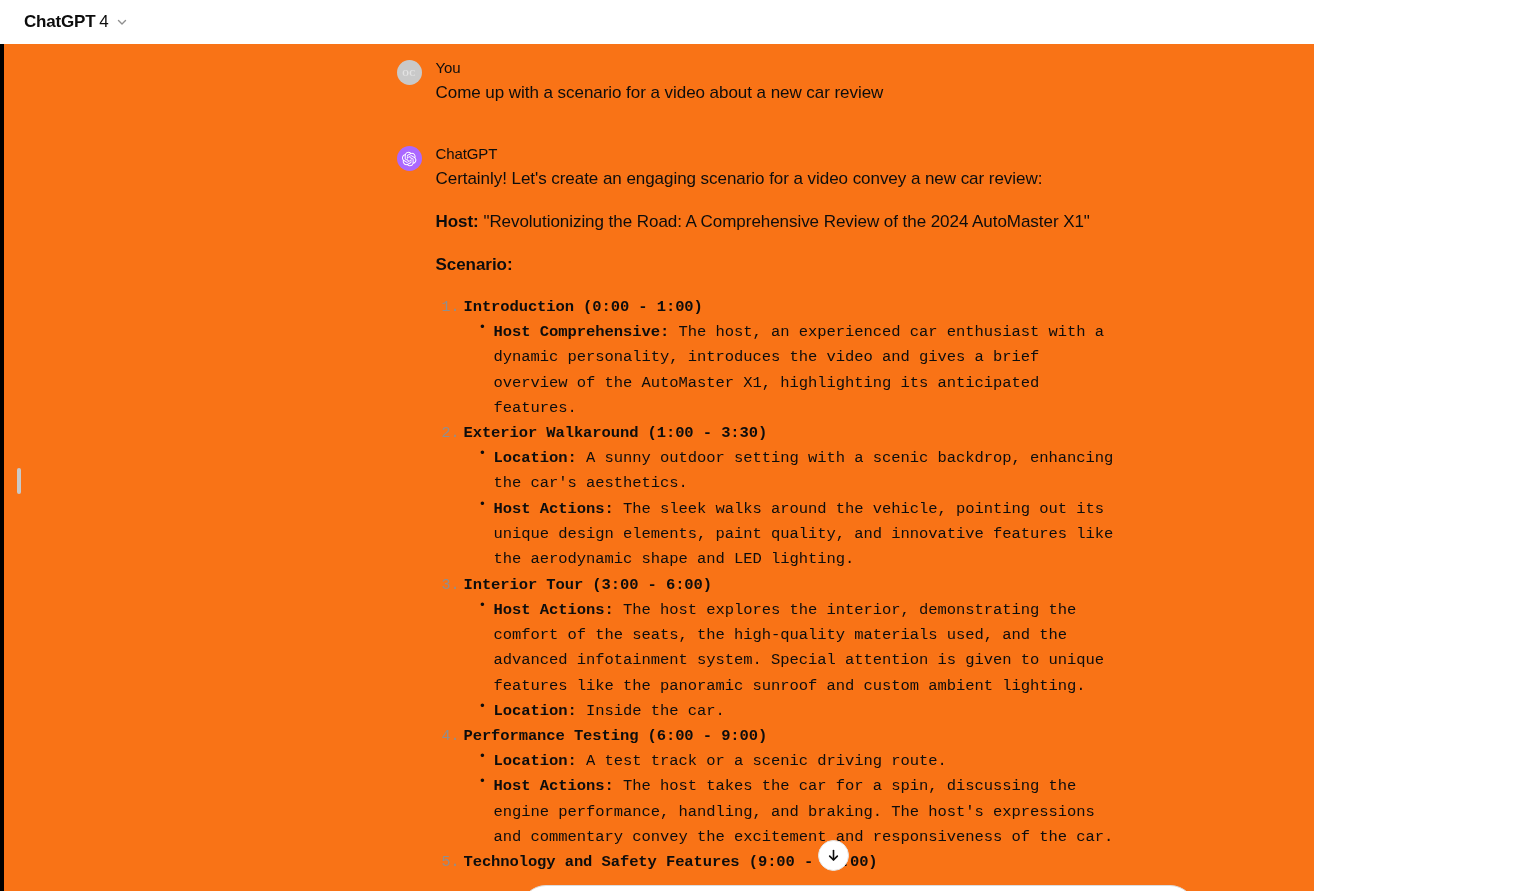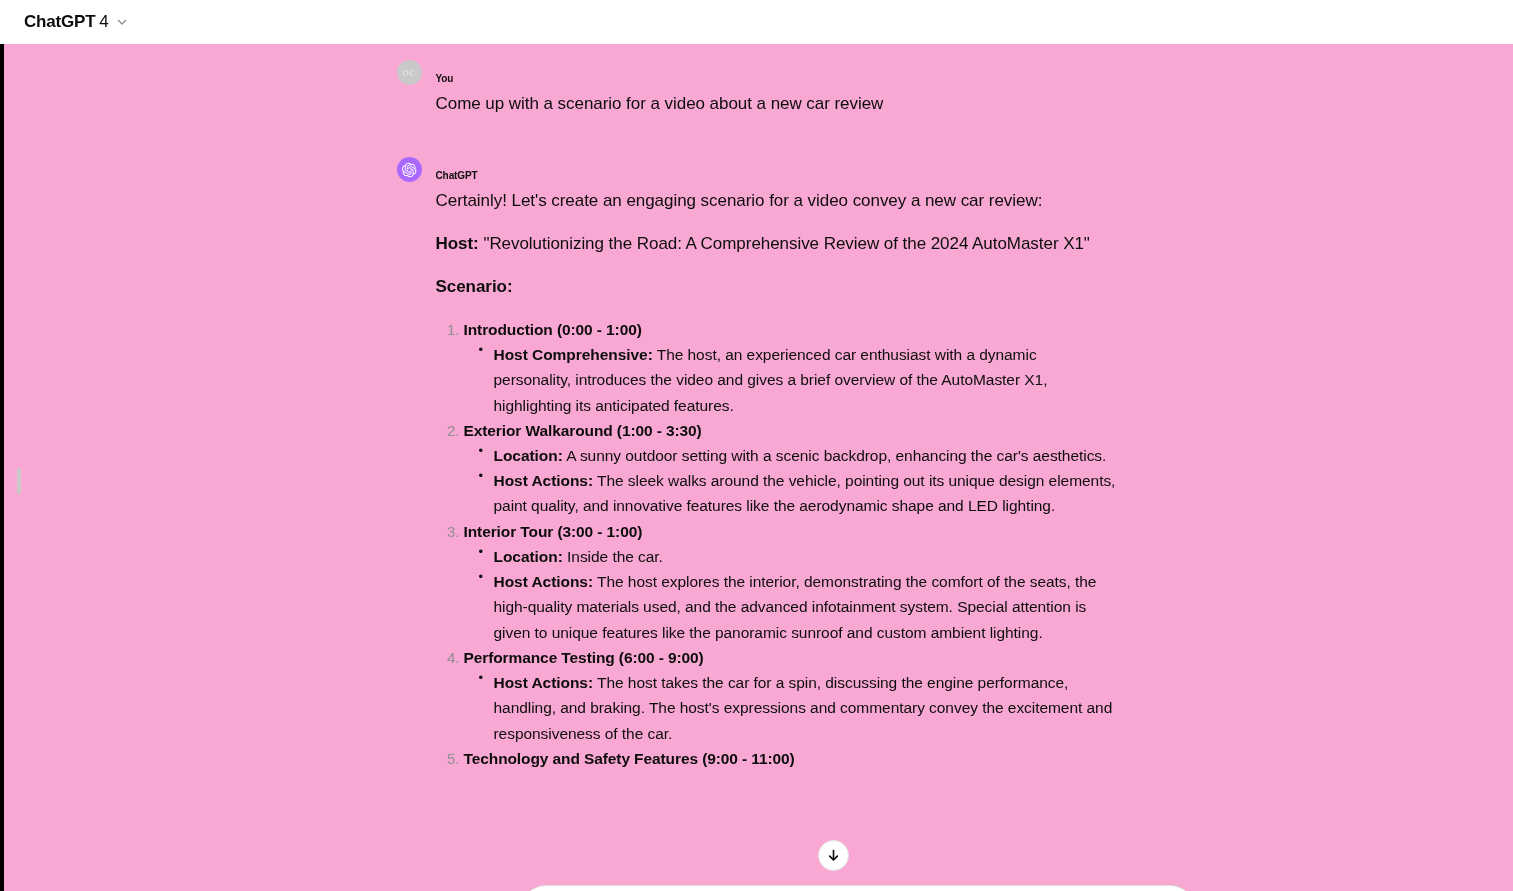--- a/index.html
+++ b/index.html
@@ -6,21 +6,21 @@
   html, body {
     margin: 0; padding: 0;
     width: 1513px; height: 891px;
     overflow: hidden;
     background: #ffffff;
     font-family: "Liberation Sans", sans-serif;
     color: #0d0d0d;
     -webkit-font-smoothing: antialiased;
   }
 
-  #app { position: relative; width: 1513px; height: 891px; background:#f9a8d4; }
+  #app { position: relative; width: 1314px; height: 891px; background:#f97316; }
 
   
   .sidebar-strip {
     position: absolute; left: 0; top: 0;
     width: 4px; height: 891px;
     background: #000000;
   }
 
   
   .sidebar-handle {
@@ -79,40 +79,41 @@
   }
   .avatar.user-av { background: #c9c9c9; }
   .avatar.user-av .initials {
     font-size: 8.5px; font-weight: 600; color: #e3e3e3; letter-spacing: .4px;
   }
   .avatar.gpt-av { background: #ab68ff; }
   .avatar.gpt-av svg { width: 16px; height: 16px; display: block; }
 
   .body-col { flex: 1 1 auto; min-width: 0; padding-top: 0; }
   .author {
-    font-size: 10px; font-weight: 700; line-height: 20px;
-    color: #0d0d0d; margin-bottom: 2px; letter-spacing: -0.1px; margin-top: 11px;
+    font-size: 15px; font-weight: 400; line-height: 20px;
+    color: #0d0d0d; margin-bottom: 2px; letter-spacing: -0.1px;
   }
   .para {
     font-size: 17px; line-height: 25px; color: #0d0d0d;
     margin: 0 0 0 0; letter-spacing: -0.05px;
   }
   .para + .para { margin-top: 18px; }
   b, .b { font-weight: 700; color: #0d0d0d; }
 
   ol.steps {
     margin: 18px 0 0 0;
     padding-left: 28px;
     list-style: none;
     counter-reset: stepnum;
   }
   ol.steps > li {
     position: relative;
     font-size: 15.5px; line-height: 25px;
     counter-increment: stepnum;
+    font-family: Liberation Mono, monospace;
   }
   ol.steps > li::before {
     content: counter(stepnum) ".";
     position: absolute; left: -26px; top: 0;
     width: 22px; text-align: right;
     color: #8f8f8f; font-weight: 400; font-size: 15px;
   }
   .step-title { font-weight: 700; letter-spacing: -0.1px; }
 
   ul.subs {
@@ -230,36 +231,40 @@
                   <span>A sunny outdoor setting with a scenic backdrop, enhancing the car's aesthetics.</span>
                 </li>
                 <li>
                   <span class="b">Host Actions:</span>
                   <span>The sleek walks around the vehicle, pointing out its unique design elements, paint quality, and innovative features like the aerodynamic shape and LED lighting.</span>
                 </li>
               </ul>
             </li>
 
             <li>
-              <span class="step-title">Interior Tour (3:00 - 1:00)</span>
-              <ul class="subs">
+              <span class="step-title">Interior Tour (3:00 - 6:00)</span>
+              <ul class="subs">
+                <li>
+                  <span class="b">Host Actions:</span>
+                  <span>The host explores the interior, demonstrating the comfort of the seats, the high-quality materials used, and the advanced infotainment system. Special attention is given to unique features like the panoramic sunroof and custom ambient lighting.</span>
+                </li>
                 <li>
                   <span class="b">Location:</span>
                   <span>Inside the car.</span>
                 </li>
-                <li>
-                  <span class="b">Host Actions:</span>
-                  <span>The host explores the interior, demonstrating the comfort of the seats, the high-quality materials used, and the advanced infotainment system. Special attention is given to unique features like the panoramic sunroof and custom ambient lighting.</span>
-                </li>
               </ul>
             </li>
 
             <li>
               <span class="step-title">Performance Testing (6:00 - 9:00)</span>
               <ul class="subs">
+                <li>
+                  <span class="b">Location:</span>
+                  <span>A test track or a scenic driving route.</span>
+                </li>
                 <li>
                   <span class="b">Host Actions:</span>
                   <span>The host takes the car for a spin, discussing the engine performance, handling, and braking. The host's expressions and commentary convey the excitement and responsiveness of the car.</span>
                 </li>
               </ul>
             </li>
 
             <li>
               <span class="step-title">Technology and Safety Features (9:00 - 11:00)</span>
             </li>

